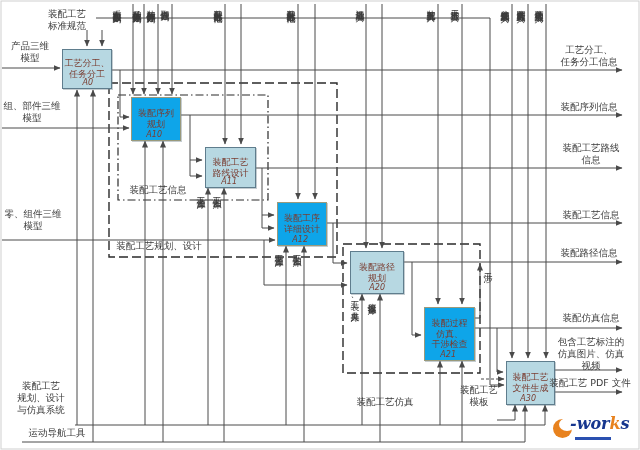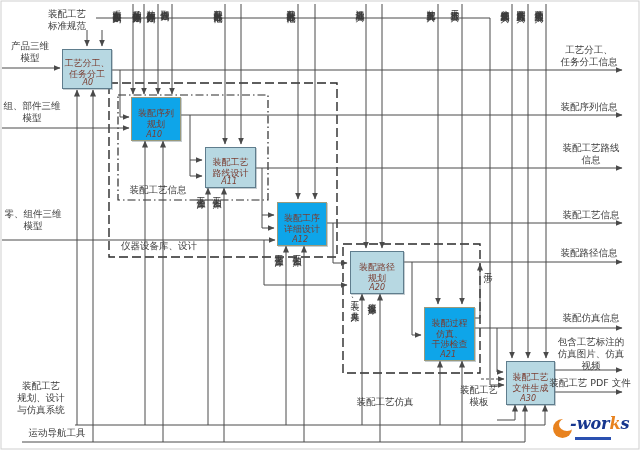--- a/index.html
+++ b/index.html
@@ -160,21 +160,21 @@
 信息</div>
   <div class="lbl" style="left:550px;top:209px;width:82px;">装配工艺信息</div>
   <div class="lbl" style="left:548px;top:247px;width:82px;">装配路径信息</div>
   <div class="lbl" style="left:550px;top:312px;width:82px;">装配仿真信息</div>
   <div class="lbl" style="left:546px;top:336px;width:90px;">包含工艺标注的
 仿真图片、仿真
 视频</div>
   <div class="lbl" style="left:543px;top:377px;width:94px;">装配工艺 PDF 文件</div>
 
   <div class="lbl grouplbl" style="left:122px;top:184px;width:72px;">装配工艺信息</div>
-  <div class="lbl grouplbl" style="left:110px;top:240px;width:98px;">仪器设备库、设计</div>
+  <div class="lbl grouplbl" style="left:110px;top:240px;width:98px;">装配工艺规划、设计</div>
   <div class="lbl grouplbl" style="left:349px;top:356px;width:72px;margin-top:40px;">装配工艺仿真</div>
 
   <div class="vlbl" style="left:196px;top:190px;height:56px;">工艺资源库</div>
   <div class="vlbl" style="left:212px;top:190px;height:56px;">工艺知识库</div>
   <div class="vlbl" style="left:274px;top:248px;height:56px;">工艺资源库</div>
   <div class="vlbl" style="left:292px;top:248px;height:56px;">工艺知识库</div>
   <div class="vlbl" style="left:350px;top:294px;height:62px;">工装、夹具库</div>
   <div class="vlbl" style="left:367px;top:296px;height:58px;">仪器设备库</div>
 
   <div class="vlbl" style="left:483px;top:266px;height:26px;">干涉</div>

